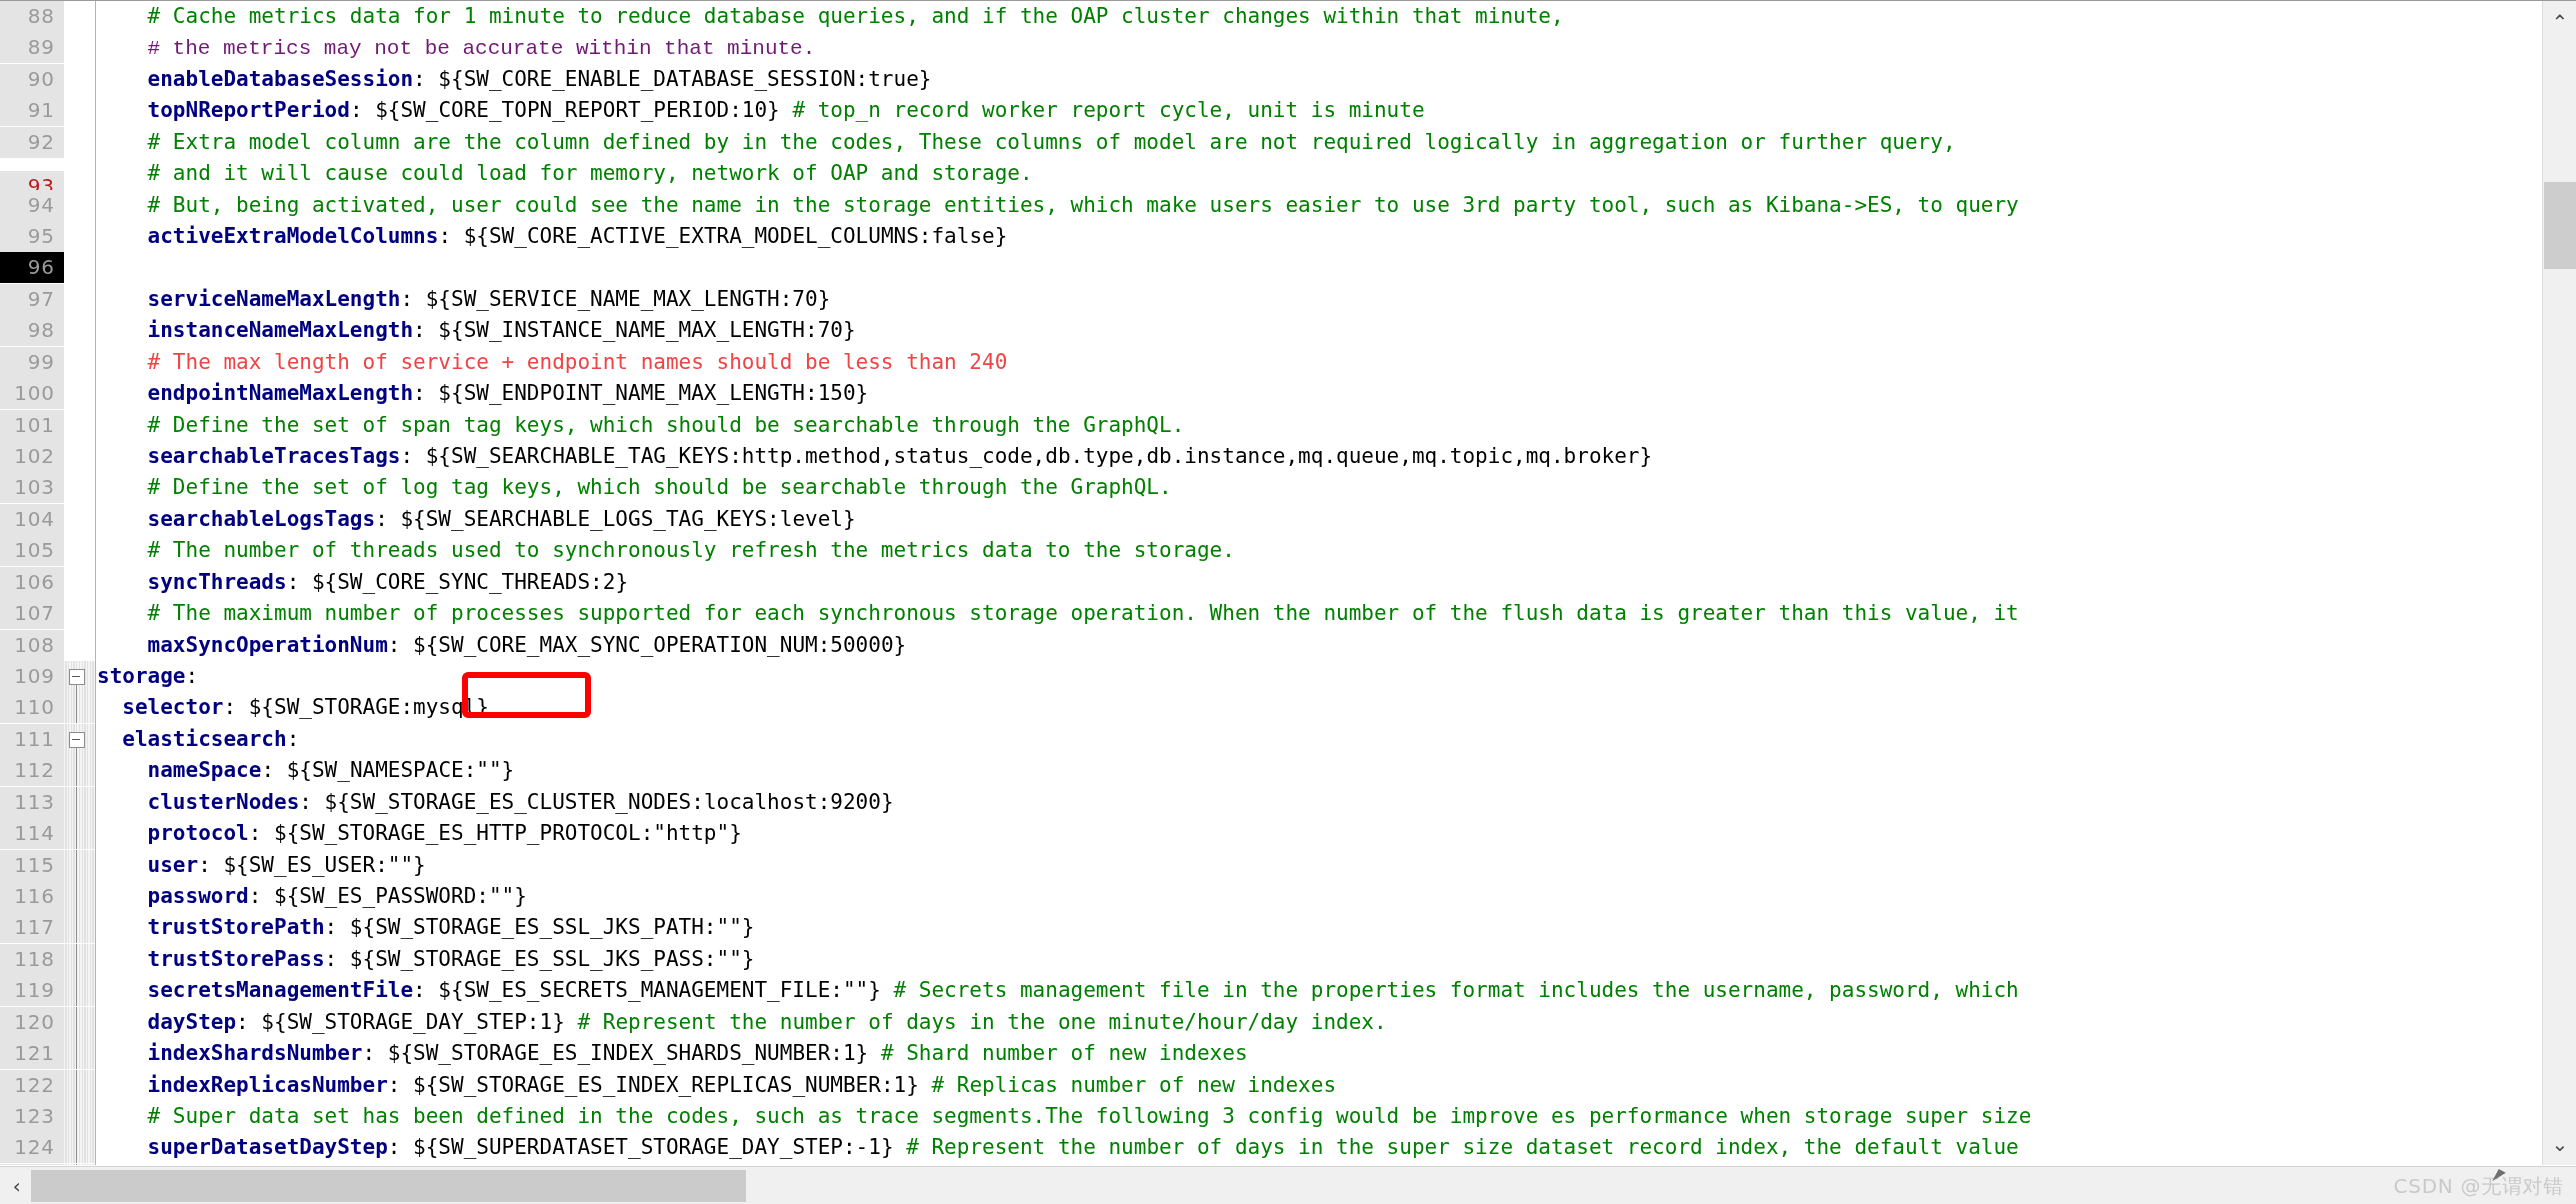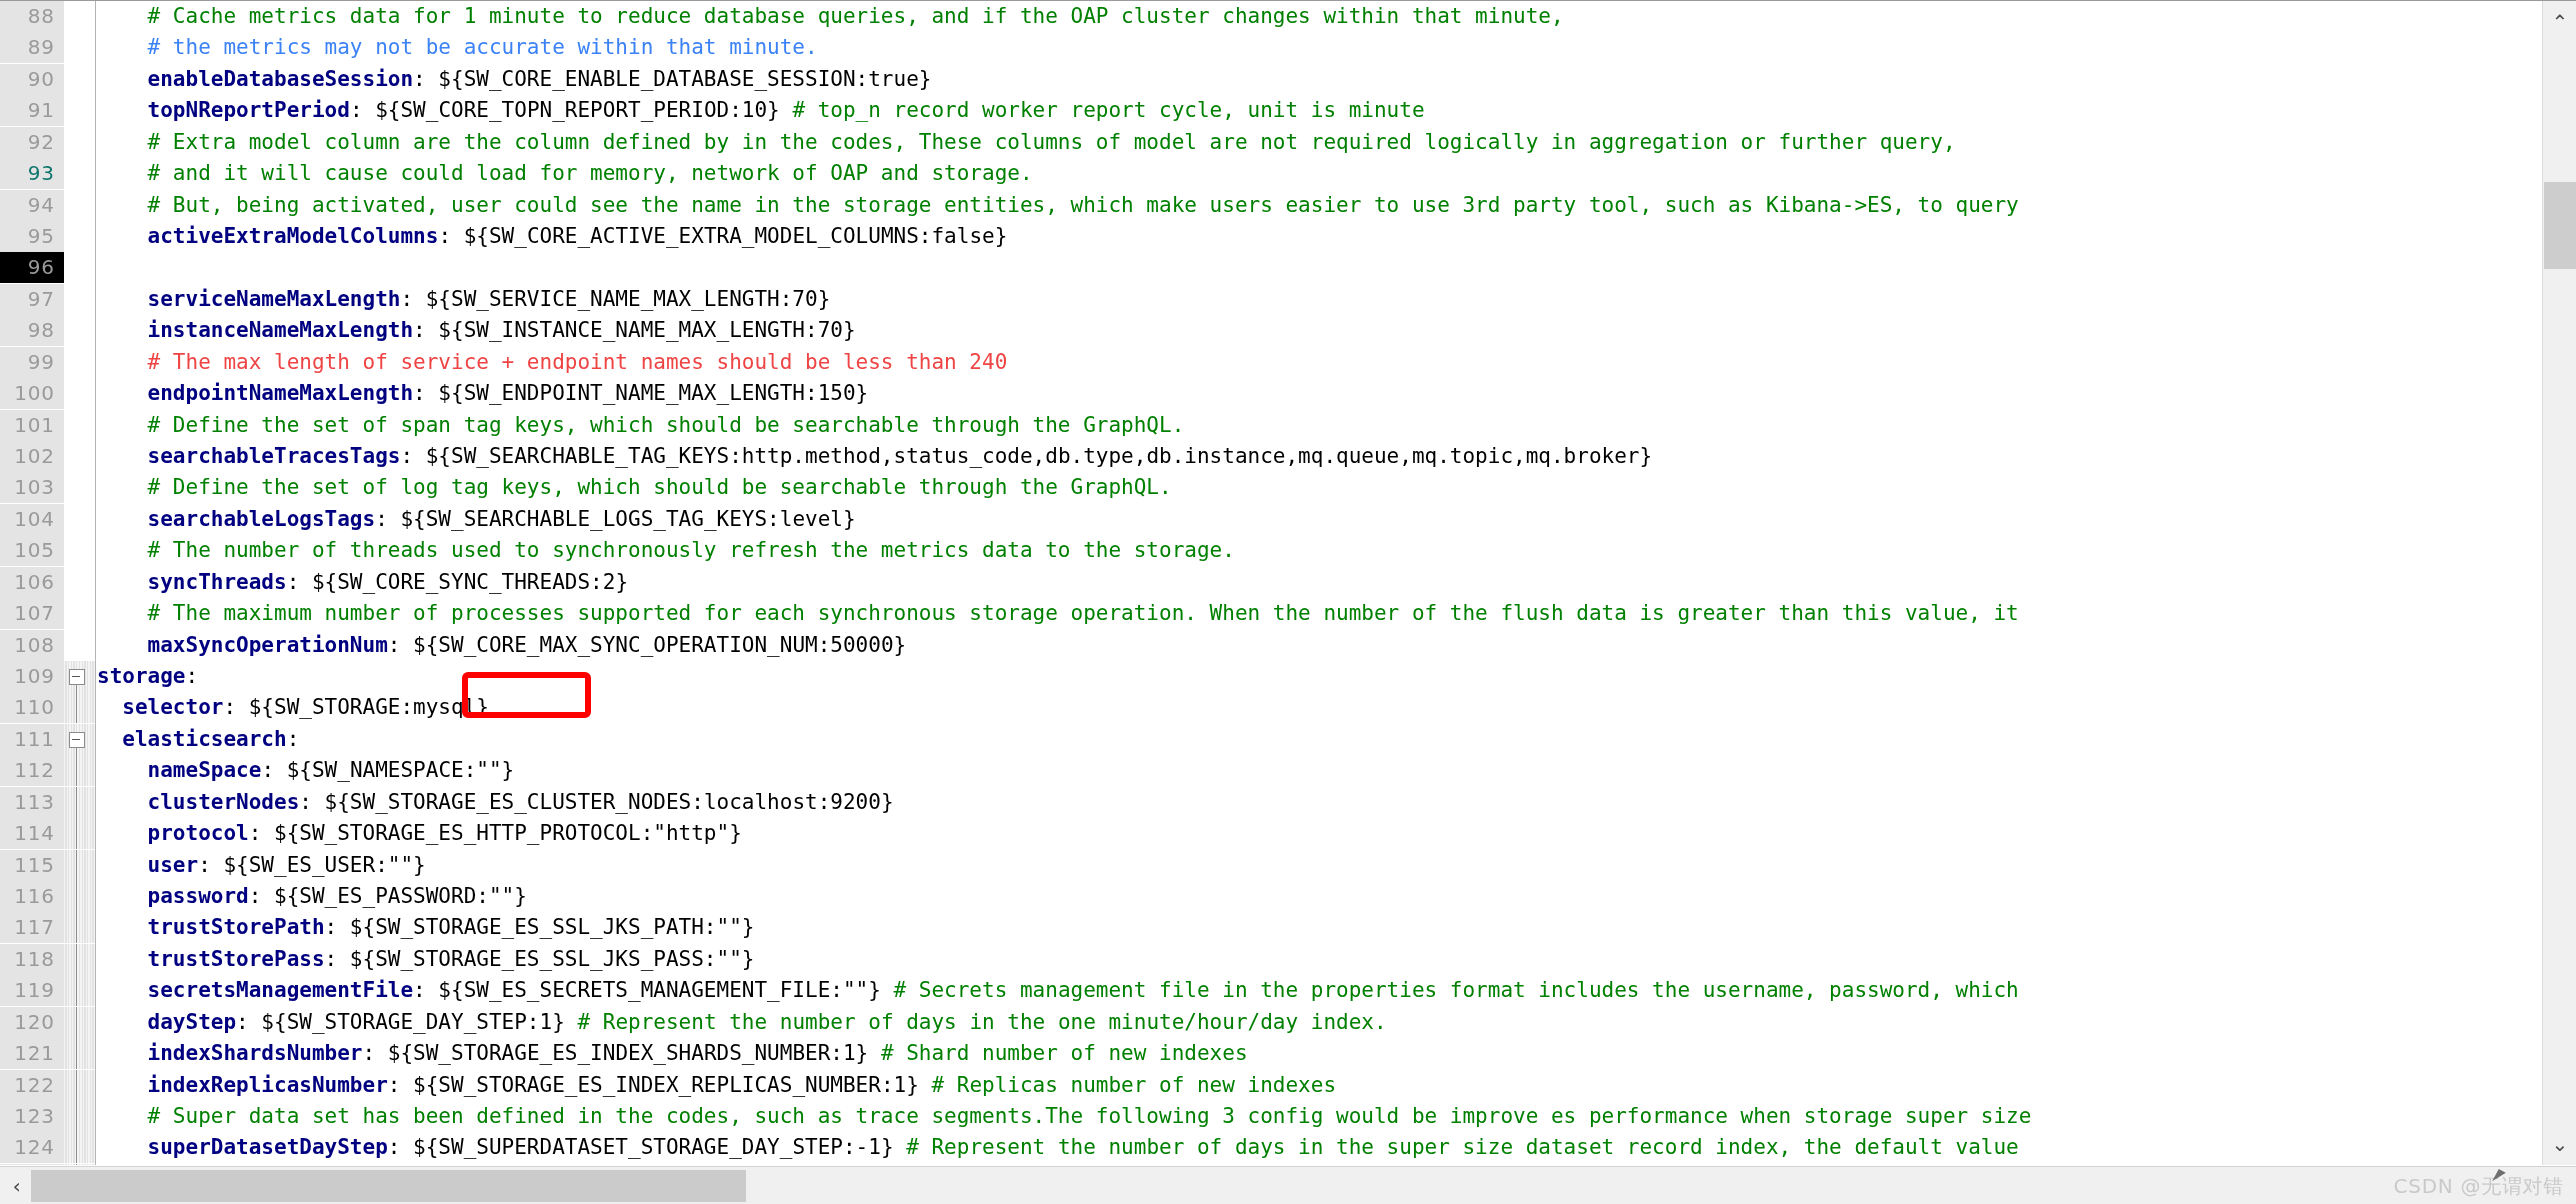--- a/index.html
+++ b/index.html
@@ -238,25 +238,25 @@
 </style>
 </head>
 <body>
 
 <div id="editor-window">
 
   <div id="editor-top-rule"></div>
 
   <div id="code-area">
       <div class="code-row" style="top: 0px; position: absolute; left: 0px; width: 2542px;"><div class="gutter" style="background: rgb(228, 228, 228); color: rgb(154, 154, 154);">88</div><div class="foldcol plain"></div><div class="code-text"><span class="tok-comment" style="color: rgb(0, 128, 0);">    # Cache metrics data for 1 minute to reduce database queries, and if the OAP cluster changes within that minute,</span></div></div>
-      <div class="code-row" style="top: 31px; position: absolute; left: 0px; width: 2542px;"><div class="gutter" style="background: rgb(228, 228, 228); color: rgb(154, 154, 154);">89</div><div class="foldcol plain"></div><div class="code-text"><span class="tok-comment" style="color: #3b82f6;">    # the metrics may not be accurate within that minute.</span></div></div>
+      <div class="code-row" style="top: 31px; position: absolute; left: 0px; width: 2542px;"><div class="gutter" style="background: rgb(228, 228, 228); color: rgb(154, 154, 154);">89</div><div class="foldcol plain"></div><div class="code-text"><span class="tok-comment" style="color: #701a75; font-family: Liberation Mono, monospace;">    # the metrics may not be accurate within that minute.</span></div></div>
       <div class="code-row" style="top: 63px; position: absolute; left: 0px; width: 2542px;"><div class="gutter" style="background: rgb(228, 228, 228); color: rgb(154, 154, 154);">90</div><div class="foldcol plain"></div><div class="code-text"><span class="tok-key" style="color: rgb(0, 0, 128);">    enableDatabaseSession</span><span class="tok-plain" style="color: rgb(0, 0, 0);">: ${SW_CORE_ENABLE_DATABASE_SESSION:true}</span></div></div>
       <div class="code-row" style="top: 94px; position: absolute; left: 0px; width: 2542px;"><div class="gutter" style="background: rgb(228, 228, 228); color: rgb(154, 154, 154);">91</div><div class="foldcol plain"></div><div class="code-text"><span class="tok-key" style="color: rgb(0, 0, 128);">    topNReportPeriod</span><span class="tok-plain" style="color: rgb(0, 0, 0);">: ${SW_CORE_TOPN_REPORT_PERIOD:10} </span><span class="tok-comment" style="color: rgb(0, 128, 0);"># top_n record worker report cycle, unit is minute</span></div></div>
       <div class="code-row" style="top: 126px; position: absolute; left: 0px; width: 2542px;"><div class="gutter" style="background: rgb(228, 228, 228); color: rgb(154, 154, 154);">92</div><div class="foldcol plain"></div><div class="code-text"><span class="tok-comment" style="color: rgb(0, 128, 0);">    # Extra model column are the column defined by in the codes, These columns of model are not required logically in aggregation or further query,</span></div></div>
-      <div class="code-row" style="top: 157px; position: absolute; left: 0px; width: 2542px;"><div class="gutter" style="background: rgb(228, 228, 228); color: #0f766e;">93</div><div class="foldcol plain"></div><div class="code-text"><span class="tok-comment" style="color: rgb(0, 128, 0);">    # and it will cause could load for memory, network of OAP and storage.</span></div></div>
+      <div class="code-row" style="top: 157px; position: absolute; left: 0px; width: 2542px;"><div class="gutter" style="background: rgb(228, 228, 228); color: #b91c1c; margin-top: 13px;">93</div><div class="foldcol plain"></div><div class="code-text"><span class="tok-comment" style="color: rgb(0, 128, 0);">    # and it will cause could load for memory, network of OAP and storage.</span></div></div>
       <div class="code-row" style="top: 189px; position: absolute; left: 0px; width: 2542px;"><div class="gutter" style="background: rgb(228, 228, 228); color: rgb(154, 154, 154);">94</div><div class="foldcol plain"></div><div class="code-text"><span class="tok-comment" style="color: rgb(0, 128, 0);">    # But, being activated, user could see the name in the storage entities, which make users easier to use 3rd party tool, such as Kibana-&gt;ES, to query</span></div></div>
       <div class="code-row" style="top: 220px; position: absolute; left: 0px; width: 2542px;"><div class="gutter" style="background: rgb(228, 228, 228); color: rgb(154, 154, 154);">95</div><div class="foldcol plain"></div><div class="code-text"><span class="tok-key" style="color: rgb(0, 0, 128);">    activeExtraModelColumns</span><span class="tok-plain" style="color: rgb(0, 0, 0);">: ${SW_CORE_ACTIVE_EXTRA_MODEL_COLUMNS:false}</span></div></div>
       <div class="code-row" style="top: 251px; position: absolute; left: 0px; width: 2542px;"><div class="gutter" style="background: #000000; color: rgb(154, 154, 154);">96</div><div class="foldcol plain"></div></div>
       <div class="code-row" style="top: 283px; position: absolute; left: 0px; width: 2542px;"><div class="gutter" style="background: rgb(228, 228, 228); color: rgb(154, 154, 154);">97</div><div class="foldcol plain"></div><div class="code-text"><span class="tok-key" style="color: rgb(0, 0, 128);">    serviceNameMaxLength</span><span class="tok-plain" style="color: rgb(0, 0, 0);">: ${SW_SERVICE_NAME_MAX_LENGTH:70}</span></div></div>
       <div class="code-row" style="top: 314px; position: absolute; left: 0px; width: 2542px;"><div class="gutter" style="background: rgb(228, 228, 228); color: rgb(154, 154, 154);">98</div><div class="foldcol plain"></div><div class="code-text"><span class="tok-key" style="color: rgb(0, 0, 128);">    instanceNameMaxLength</span><span class="tok-plain" style="color: rgb(0, 0, 0);">: ${SW_INSTANCE_NAME_MAX_LENGTH:70}</span></div></div>
       <div class="code-row" style="top: 346px; position: absolute; left: 0px; width: 2542px;"><div class="gutter" style="background: rgb(228, 228, 228); color: rgb(154, 154, 154);">99</div><div class="foldcol plain"></div><div class="code-text"><span class="tok-comment" style="color: #ef4444;">    # The max length of service + endpoint names should be less than 240</span></div></div>
       <div class="code-row" style="top: 377px; position: absolute; left: 0px; width: 2542px;"><div class="gutter" style="background: rgb(228, 228, 228); color: rgb(154, 154, 154);">100</div><div class="foldcol plain"></div><div class="code-text"><span class="tok-key" style="color: rgb(0, 0, 128);">    endpointNameMaxLength</span><span class="tok-plain" style="color: rgb(0, 0, 0);">: ${SW_ENDPOINT_NAME_MAX_LENGTH:150}</span></div></div>
       <div class="code-row" style="top: 409px; position: absolute; left: 0px; width: 2542px;"><div class="gutter" style="background: rgb(228, 228, 228); color: rgb(154, 154, 154);">101</div><div class="foldcol plain"></div><div class="code-text"><span class="tok-comment" style="color: rgb(0, 128, 0);">    # Define the set of span tag keys, which should be searchable through the GraphQL.</span></div></div>
       <div class="code-row" style="top: 440px; position: absolute; left: 0px; width: 2542px;"><div class="gutter" style="background: rgb(228, 228, 228); color: rgb(154, 154, 154);">102</div><div class="foldcol plain"></div><div class="code-text"><span class="tok-key" style="color: rgb(0, 0, 128);">    searchableTracesTags</span><span class="tok-plain" style="color: rgb(0, 0, 0);">: ${SW_SEARCHABLE_TAG_KEYS:http.method,status_code,db.type,db.instance,mq.queue,mq.topic,mq.broker}</span></div></div>
       <div class="code-row" style="top: 471px; position: absolute; left: 0px; width: 2542px;"><div class="gutter" style="background: rgb(228, 228, 228); color: rgb(154, 154, 154);">103</div><div class="foldcol plain"></div><div class="code-text"><span class="tok-comment" style="color: rgb(0, 128, 0);">    # Define the set of log tag keys, which should be searchable through the GraphQL.</span></div></div>

